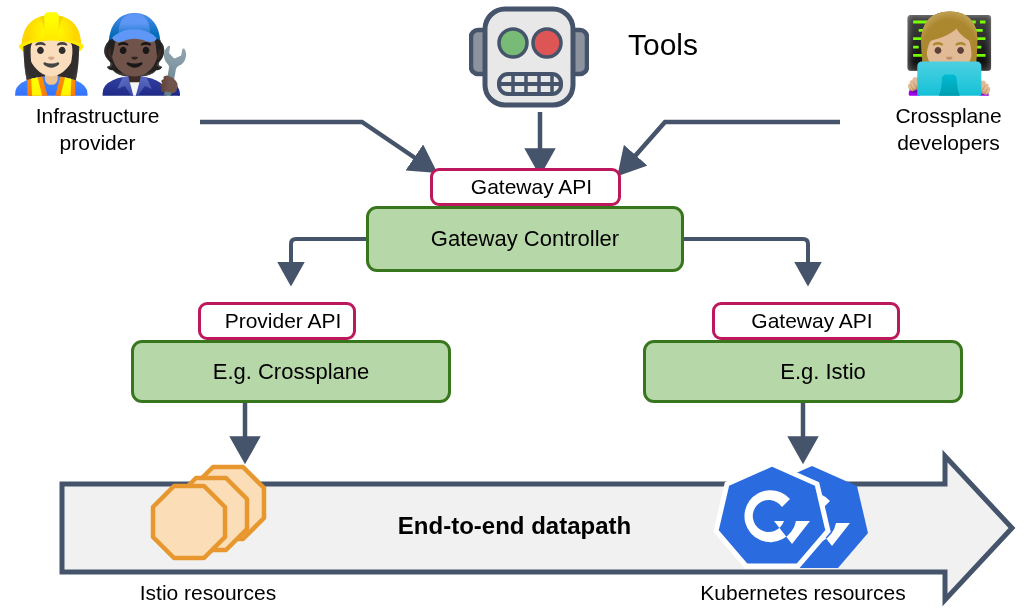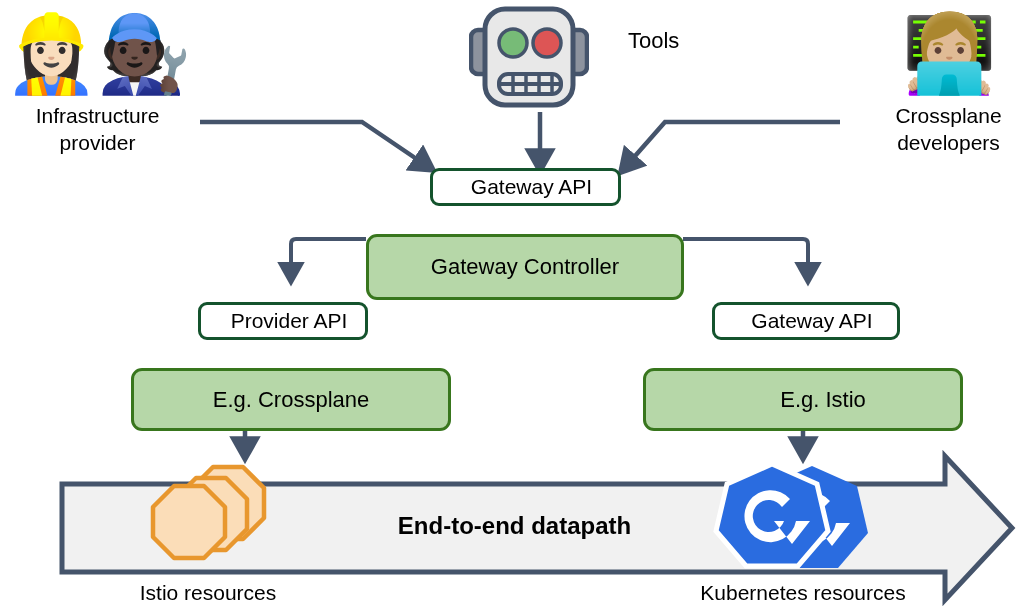--- a/index.html
+++ b/index.html
@@ -49,44 +49,43 @@
     position: absolute;
     left: 469px;
     top: 6px;
     width: 120px;
     height: 104px;
   }
   .robot-label {
     position: absolute;
     left: 628px;
     top: 28px;
-    font-size: 22px;
+    font-size: 30px;
     color: #000000;
   }
 
   
   .green-box {
     position: absolute;
     background: #b6d7a8;
     border: 3px solid #38761d;
     border-radius: 11px;
     box-sizing: border-box;
     display: flex;
     align-items: center;
     justify-content: center;
     font-size: 22px;
     color: #000000;
-    margin-top: 28px;
   }
 
   
   .api-chip {
     position: absolute;
     background: #ffffff;
-    border: 3px solid #14532d;
+    border: 3px solid #be185d;
     border-radius: 9px;
     box-sizing: border-box;
     display: flex;
     align-items: center;
     justify-content: center;
     font-size: 21px;
     color: #000000;
     z-index: 5;
     padding-left: 12px;
   }
@@ -194,21 +193,21 @@
   <div class="robot-label">Tools</div>
 
   <div class="api-chip" style="left:430px; top:168px; width:191px; height:38px;">
     <span>Gateway API</span>
   </div>
 
   <div class="green-box" style="left:366px; top:206px; width:318px; height:66px;">
     <span>Gateway Controller</span>
   </div>
 
-  <div class="api-chip" style="left:198px; top:302px; width:170px; height:38px;">
+  <div class="api-chip" style="left:198px; top:302px; width:158px; height:38px;">
     <span>Provider API</span>
   </div>
 
   <div class="green-box" style="left:131px; top:340px; width:320px; height:63px;">
     <span>E.g. Crossplane</span>
   </div>
 
   <div class="api-chip" style="left:712px; top:302px; width:188px; height:38px;">
     <span>Gateway API</span>
   </div>

